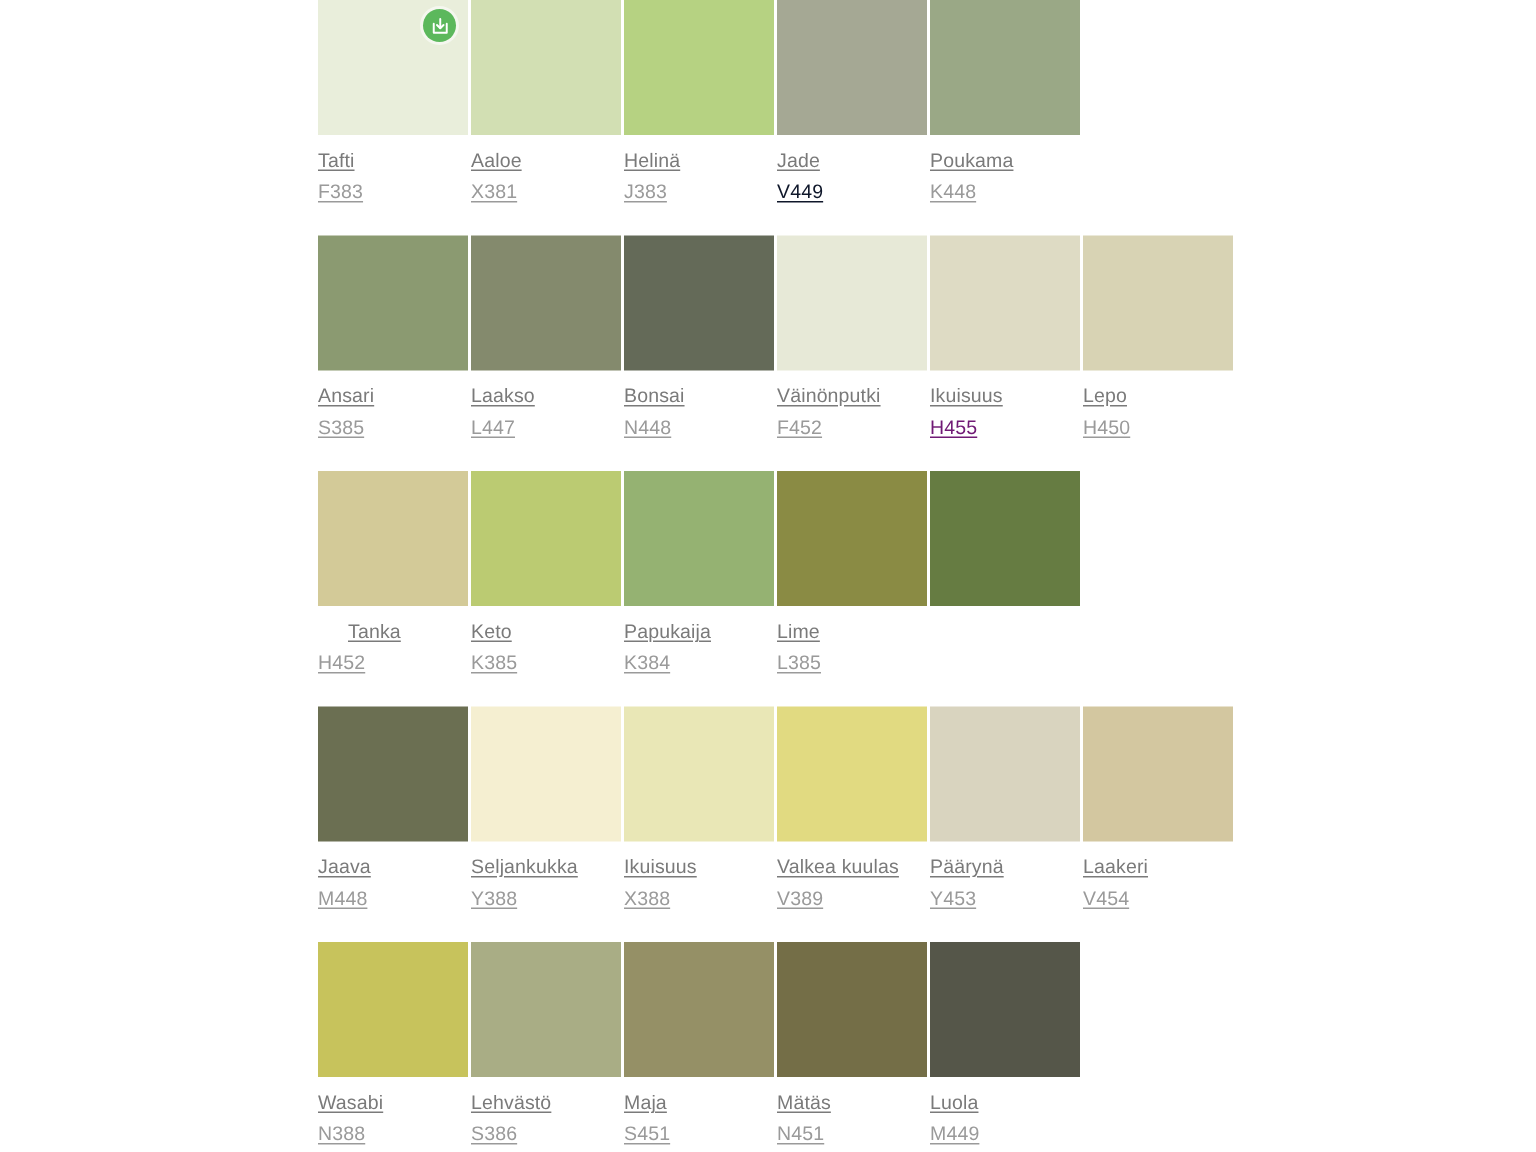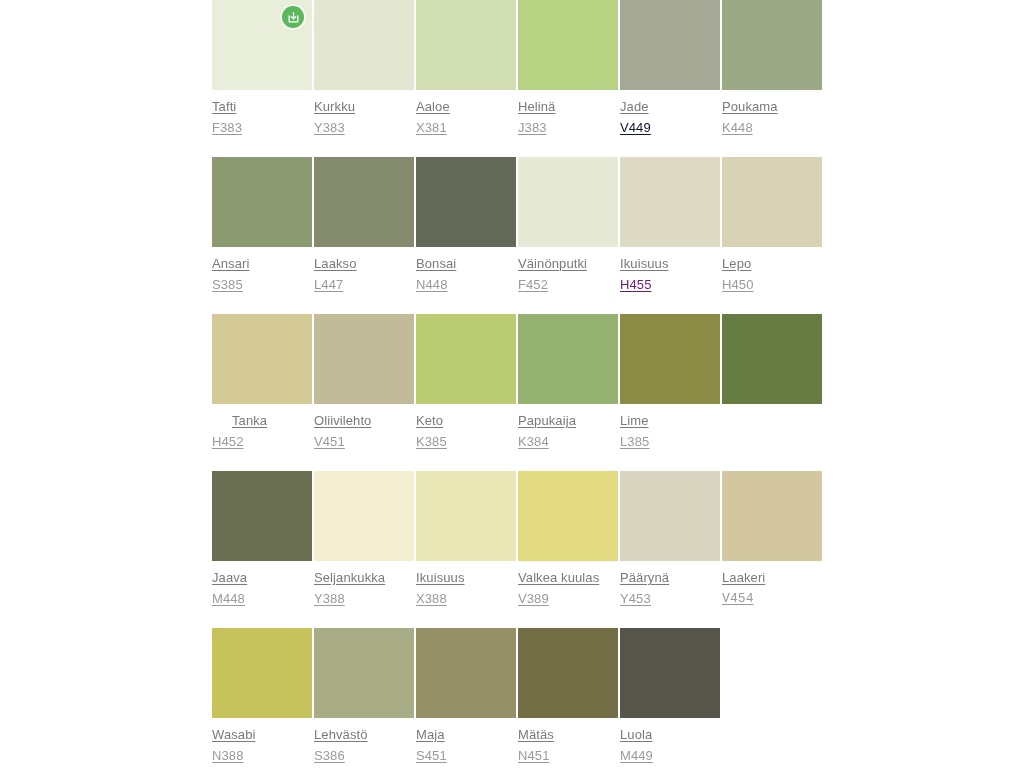--- a/index.html
+++ b/index.html
@@ -93,27 +93,20 @@
                 <path d="M8 10.5 L12 14.5 L16 10.5" fill="none" stroke="#ffffff" stroke-width="2.4" stroke-linecap="round" stroke-linejoin="round"></path>
               </svg>
             </div>
           </div>
           <div class="swatch-meta">
             <a class="swatch-name" style="color: rgb(122, 122, 122);">Tafti</a>
             <a class="swatch-code" style="color: rgb(154, 154, 154);">F383</a>
           </div>
         </div>
         <div class="swatch-cell">
-          <div class="swatch-chip" style="background: rgb(227, 231, 209);"></div>
-          <div class="swatch-meta">
-            <a class="swatch-name" style="color: rgb(122, 122, 122);">Kurkku</a>
-            <a class="swatch-code" style="color: rgb(154, 154, 154);">Y383</a>
-          </div>
-        </div>
-        <div class="swatch-cell">
           <div class="swatch-chip" style="background: rgb(210, 223, 179);"></div>
           <div class="swatch-meta">
             <a class="swatch-name" style="color: rgb(122, 122, 122);">Aaloe</a>
             <a class="swatch-code" style="color: rgb(154, 154, 154);">X381</a>
           </div>
         </div>
         <div class="swatch-cell">
           <div class="swatch-chip" style="background: rgb(182, 210, 130);"></div>
           <div class="swatch-meta">
             <a class="swatch-name" style="color: rgb(122, 122, 122);">Helinä</a>
@@ -181,27 +174,20 @@
       </div>
       <div class="palette-row">
         <div class="swatch-cell">
           <div class="swatch-chip" style="background: rgb(211, 202, 152);"></div>
           <div class="swatch-meta">
             <a class="swatch-name" style="color: rgb(122, 122, 122); margin-left: 20px;">Tanka</a>
             <a class="swatch-code" style="color: rgb(154, 154, 154);">H452</a>
           </div>
         </div>
         <div class="swatch-cell">
-          <div class="swatch-chip" style="background: rgb(194, 187, 153);"></div>
-          <div class="swatch-meta">
-            <a class="swatch-name" style="color: rgb(122, 122, 122);">Oliivilehto</a>
-            <a class="swatch-code" style="color: rgb(154, 154, 154);">V451</a>
-          </div>
-        </div>
-        <div class="swatch-cell">
           <div class="swatch-chip" style="background: rgb(187, 203, 114);"></div>
           <div class="swatch-meta">
             <a class="swatch-name" style="color: rgb(122, 122, 122);">Keto</a>
             <a class="swatch-code" style="color: rgb(154, 154, 154);">K385</a>
           </div>
         </div>
         <div class="swatch-cell">
           <div class="swatch-chip" style="background: rgb(149, 178, 114);"></div>
           <div class="swatch-meta">
             <a class="swatch-name" style="color: rgb(122, 122, 122);">Papukaija</a>
@@ -252,21 +238,21 @@
           <div class="swatch-chip" style="background: rgb(217, 212, 191);"></div>
           <div class="swatch-meta">
             <a class="swatch-name" style="color: rgb(122, 122, 122);">Päärynä</a>
             <a class="swatch-code" style="color: rgb(154, 154, 154);">Y453</a>
           </div>
         </div>
         <div class="swatch-cell">
           <div class="swatch-chip" style="background: rgb(211, 199, 160);"></div>
           <div class="swatch-meta">
             <a class="swatch-name" style="color: rgb(122, 122, 122);">Laakeri</a>
-            <a class="swatch-code" style="color: rgb(154, 154, 154); font-family: Liberation Mono, monospace;">V454</a>
+            <a class="swatch-code" style="color: rgb(154, 154, 154);">V454</a>
           </div>
         </div>
       </div>
       <div class="palette-row">
         <div class="swatch-cell">
           <div class="swatch-chip" style="background: rgb(199, 195, 92);"></div>
           <div class="swatch-meta">
             <a class="swatch-name" style="color: rgb(122, 122, 122);">Wasabi</a>
             <a class="swatch-code" style="color: rgb(154, 154, 154);">N388</a>
           </div>

